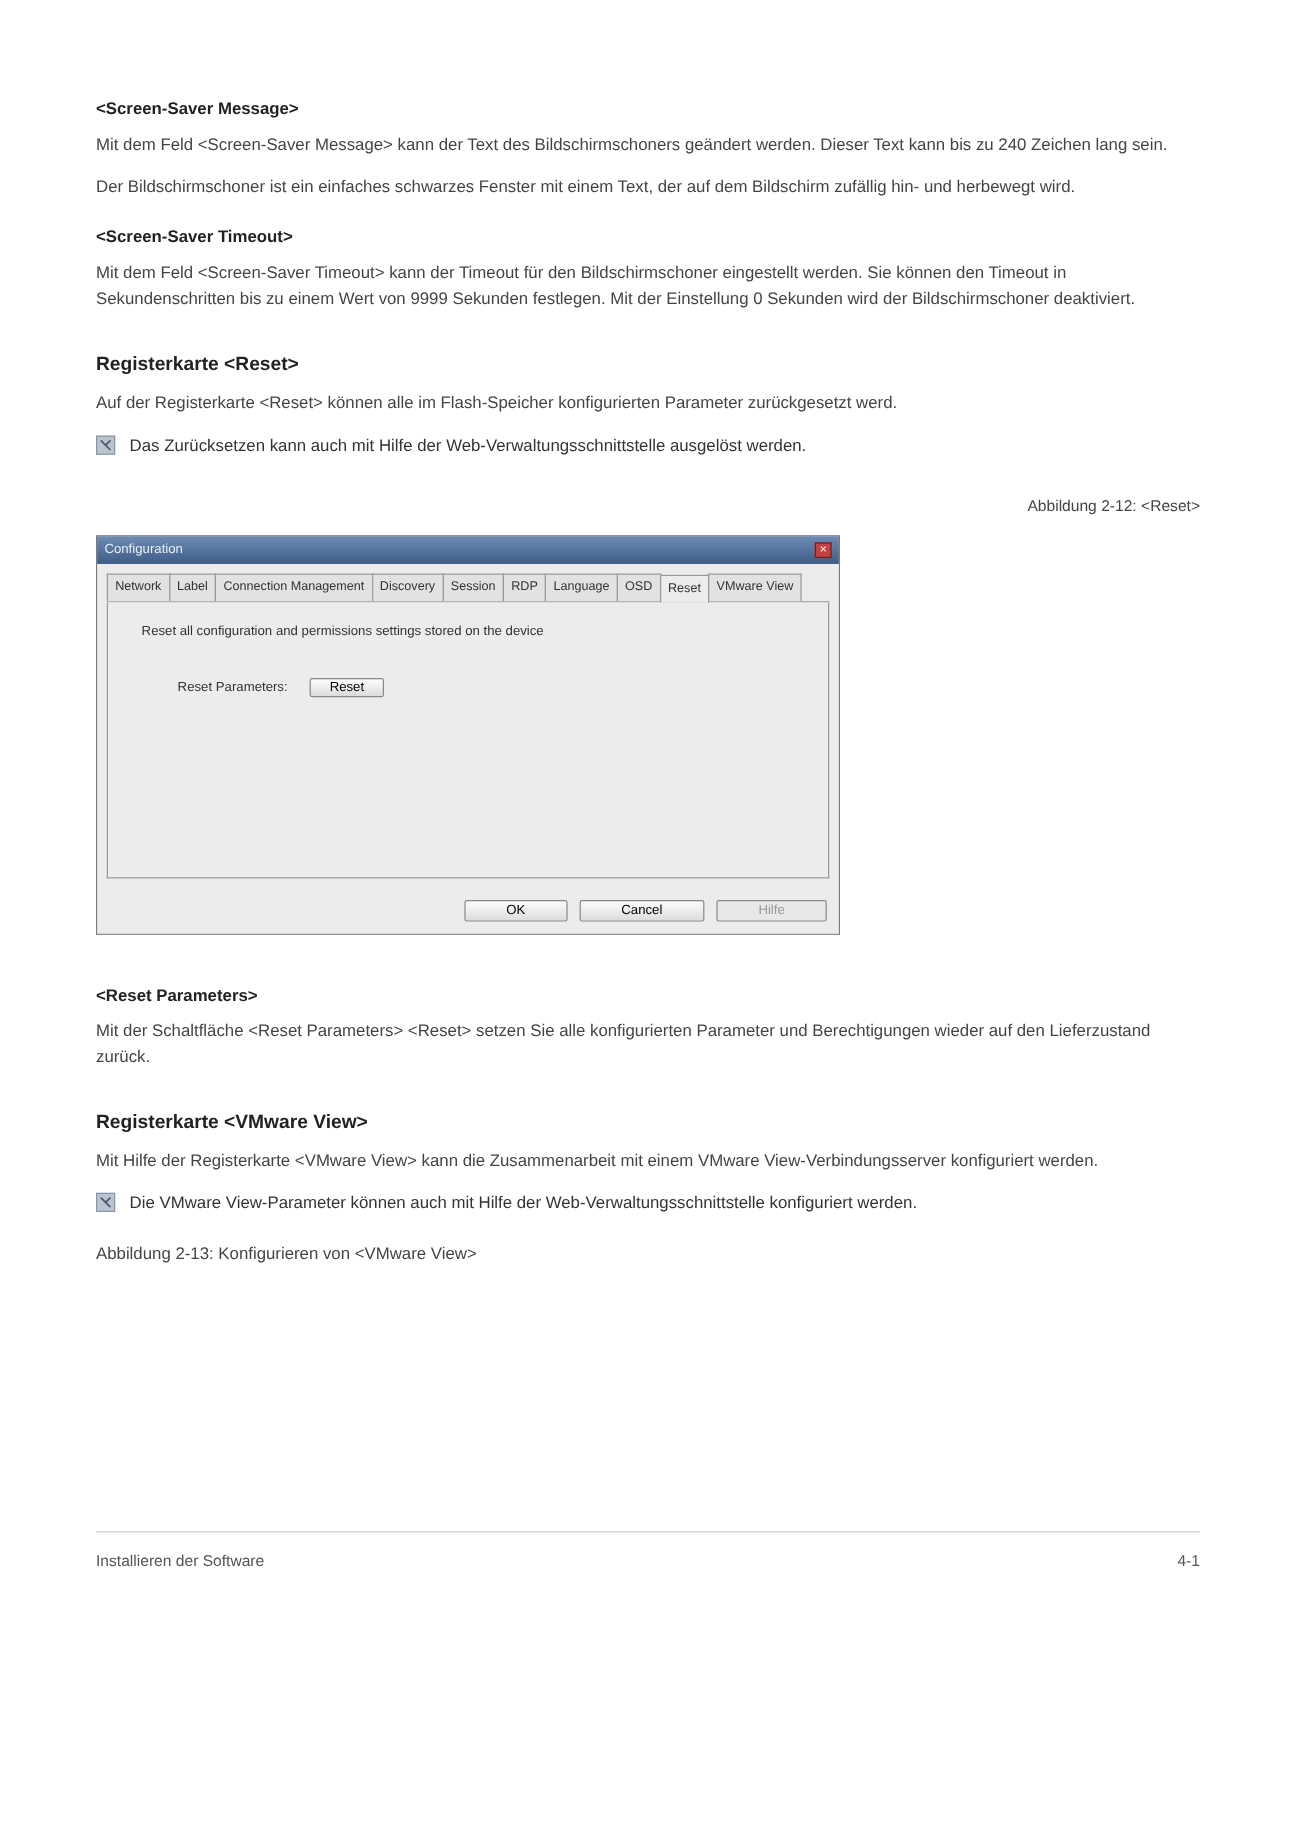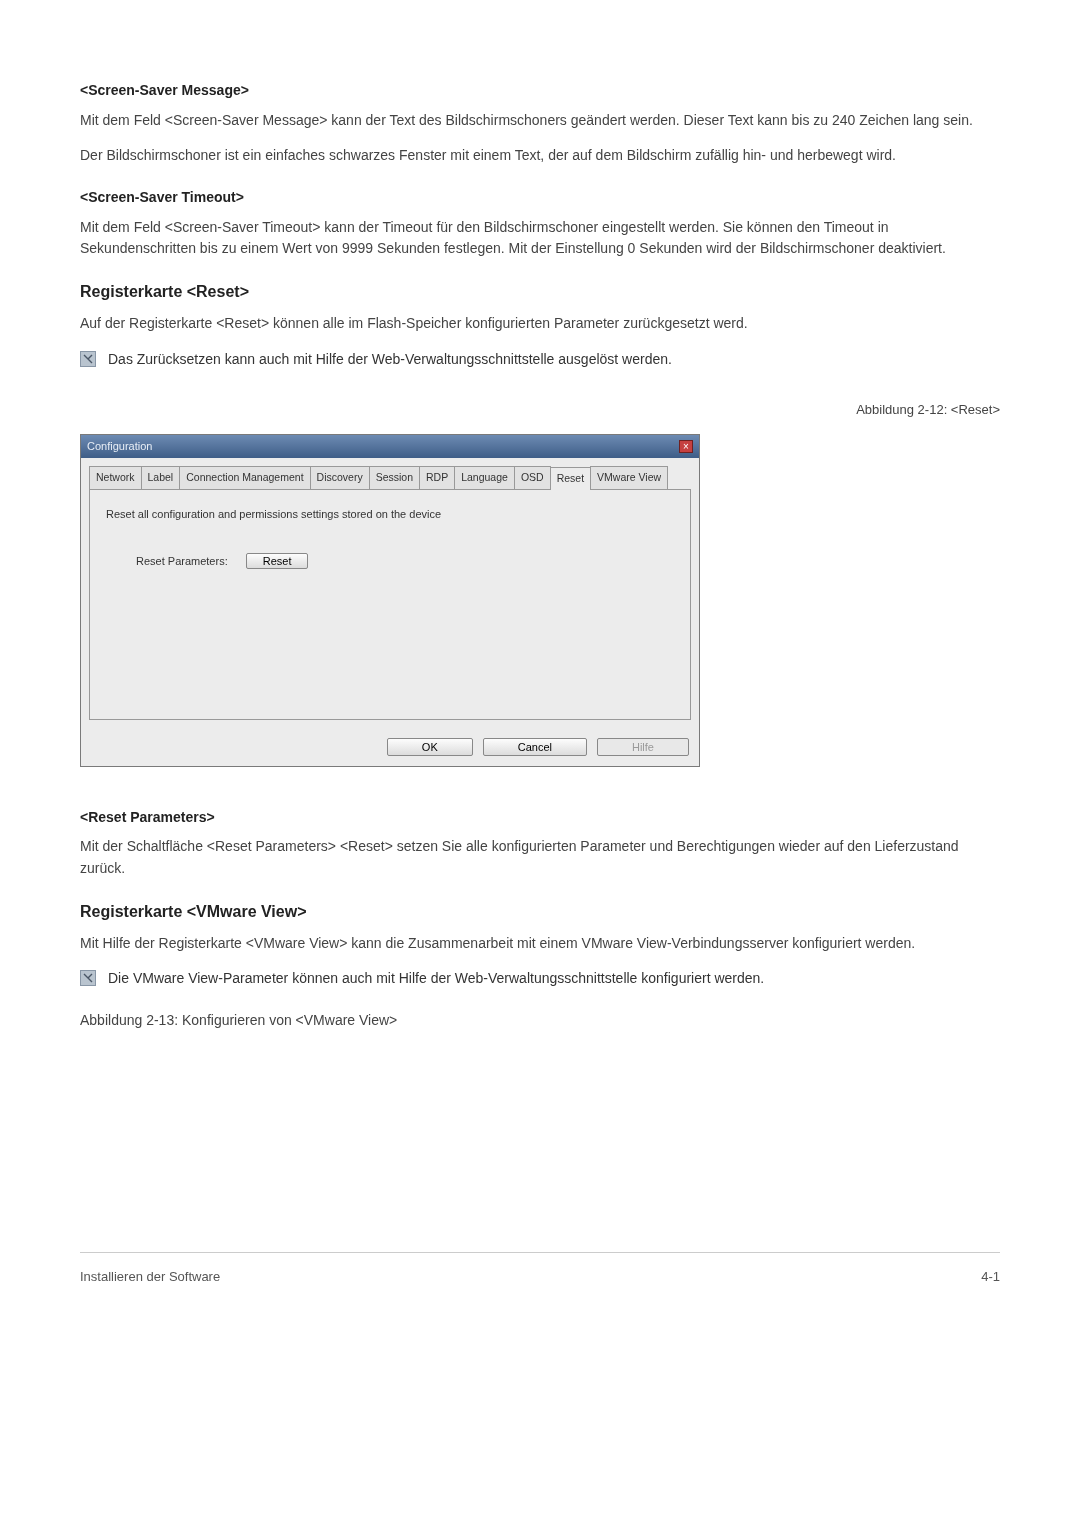--- a/index.html
+++ b/index.html
@@ -17,21 +17,21 @@
       font-weight: bold;
       font-size: 14px;
       color: #222;
       margin-top: 20px;
       margin-bottom: 8px;
     }
     .h-section {
       font-weight: bold;
       font-size: 16px;
       color: #222;
-      margin-top: 20px;
+      margin-top: 32px;
       margin-bottom: 8px;
     }
     .para {
       color: #444;
       margin-bottom: 14px;
     }
     .note-row {
       display: flex;
       align-items: flex-start;
       gap: 12px;
@@ -108,21 +108,21 @@
     }
     .tab.active {
       background: #ececec;
       position: relative;
       top: 1px;
       padding-bottom: 3px;
     }
     .tab-panel {
       border: 1px solid #999;
       border-top: none;
-      padding: 16px 18px 130px 16px;
+      padding: 16px 18px 130px 28px;
       min-height: 230px;
       background: #ececec;
     }
     .panel-desc {
       font-size: 11px;
       color: #333;
       margin-bottom: 30px;
     }
     .field-row {
       display: flex;

